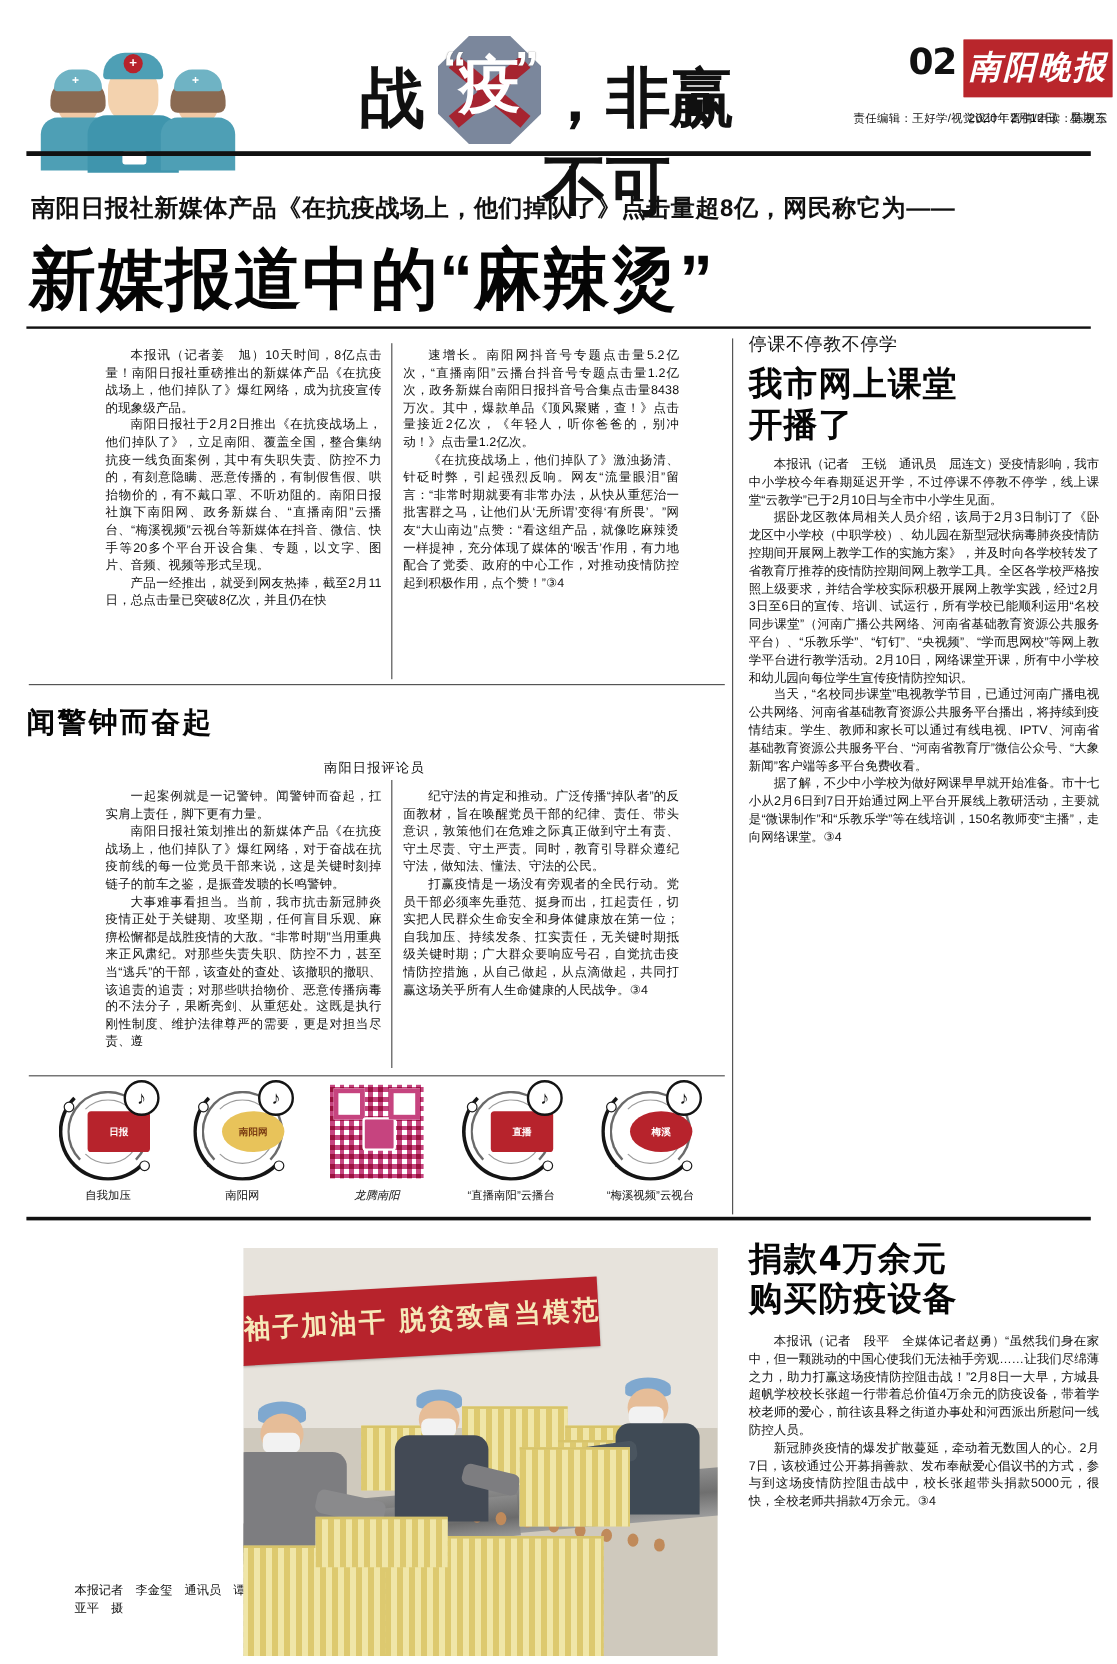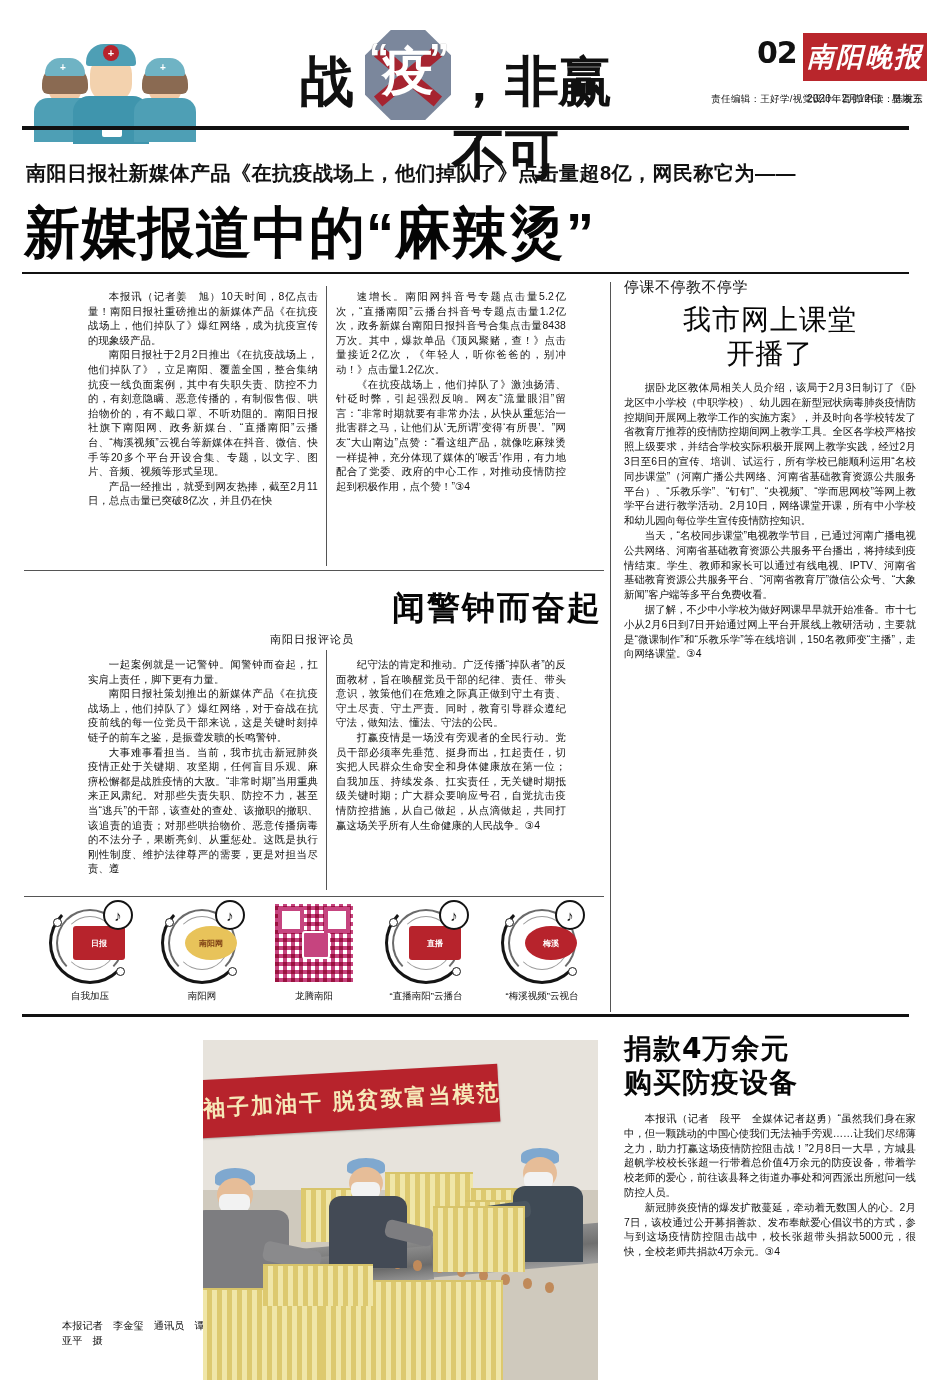--- a/index.html
+++ b/index.html
@@ -85,22 +85,22 @@
 
   .bodycol{
     position:absolute;
     font-size:10.4px;line-height:14.6px;color:#111;
     text-align:justify;text-justify:inter-ideograph;
     letter-spacing:0.1px;
   }
   .bodycol p{margin:0 0 0 0;text-indent:2em;}
 
   .mid-title{
-    position:absolute;left:22px;top:586px;width:580px;text-align:right;
-    font-size:33px;font-weight:bold;color:#060606;letter-spacing:2px;
+    position:absolute;left:22px;top:586px;width:580px;text-align:left;
+    font-size:24px;font-weight:bold;color:#060606;letter-spacing:2px;
     font-family:"DejaVu Sans","Liberation Sans",sans-serif;
   }
   .mid-sub{
     position:absolute;left:22px;top:632px;width:580px;text-align:center;
     font-size:11px;color:#111;letter-spacing:1px;
   }
 
   
   .qrrow{position:absolute;left:40px;top:902px;width:560px;height:108px;}
   .qrcell{position:absolute;width:100px;text-align:center;}
@@ -148,22 +148,22 @@
     position:absolute;left:27px;top:27px;width:24px;height:24px;background:#c6447f;
     border:2px solid #fff;border-radius:3px;
   }
 
   .rule-3{position:absolute;left:22px;top:1014px;width:887px;height:3px;background:#111;}
 
   
   .rightcol{position:absolute;left:624px;top:278px;width:292px;}
   .r-kicker{font-size:15px;color:#111;margin-bottom:6px;letter-spacing:0.5px;}
   .r-title{
-    font-size:28px;font-weight:normal;line-height:34px;color:#060606;letter-spacing:1px;
-    font-family:"DejaVu Sans","Liberation Sans",sans-serif;margin-bottom:10px;text-align:center;
+    font-size:28px;font-weight:bold;line-height:34px;color:#060606;letter-spacing:1px;
+    font-family:"DejaVu Sans","Liberation Sans",sans-serif;margin-bottom:10px;
   }
   .r-body{
     font-size:10.4px;line-height:14.8px;color:#111;
     text-align:justify;text-justify:inter-ideograph;
   }
   .r-body p{margin:0;text-indent:2em;}
 
   .rightcol2{position:absolute;left:624px;top:1032px;width:292px;}
   .r2-title{
     font-size:28px;font-weight:bold;line-height:34px;color:#060606;letter-spacing:1px;
@@ -340,21 +340,21 @@
         <div class="qrcore" style="background:#e8c35a;color:#7a3b12;border-radius:50%;">南阳网</div>
         <div class="tiktok">♪</div>
       </div>
       <div class="qrlabel">南阳网</div>
     </div>
 
     <div class="qrcell" style="left:224px;">
       <div class="qrimg">
         <div class="qrcenter"></div>
       </div>
-      <div class="qrlabel" style="margin-top:8px;">龙腾南阳</div>
+      <div class="qrlabel" style="margin-top:8px;font-style:italic;">龙腾南阳</div>
     </div>
 
     <div class="qrcell" style="left:336px;">
       <div class="qrdisc">
         <div class="ring r1"></div>
         <div class="ring r2"></div>
         <div class="ring r3"></div>
         <div class="qrdot" style="left:4px;top:16px;"></div>
         <div class="qrdot" style="right:6px;bottom:8px;"></div>
         <div class="qrcore" style="background:#b7232c;color:#fff;border-radius:3px;">直播</div>
@@ -377,20 +377,21 @@
     </div>
 
   </div>
 
   <div class="rule-3"></div>
 
   <div class="rightcol">
     <div class="r-kicker">停课不停教不停学</div>
     <div class="r-title">我市网上课堂<br>开播了</div>
     <div class="r-body">
+        <p>本报讯（记者　王锐　通讯员　屈连文）受疫情影响，我市中小学校今年春期延迟开学，不过停课不停教不停学，线上课堂“云教学”已于2月10日与全市中小学生见面。</p>
         <p>据卧龙区教体局相关人员介绍，该局于2月3日制订了《卧龙区中小学校（中职学校）、幼儿园在新型冠状病毒肺炎疫情防控期间开展网上教学工作的实施方案》，并及时向各学校转发了省教育厅推荐的疫情防控期间网上教学工具。全区各学校严格按照上级要求，并结合学校实际积极开展网上教学实践，经过2月3日至6日的宣传、培训、试运行，所有学校已能顺利运用“名校同步课堂”（河南广播公共网络、河南省基础教育资源公共服务平台）、“乐教乐学”、“钉钉”、“央视频”、“学而思网校”等网上教学平台进行教学活动。2月10日，网络课堂开课，所有中小学校和幼儿园向每位学生宣传疫情防控知识。</p>
         <p>当天，“名校同步课堂”电视教学节目，已通过河南广播电视公共网络、河南省基础教育资源公共服务平台播出，将持续到疫情结束。学生、教师和家长可以通过有线电视、IPTV、河南省基础教育资源公共服务平台、“河南省教育厅”微信公众号、“大象新闻”客户端等多平台免费收看。</p>
         <p>据了解，不少中小学校为做好网课早早就开始准备。市十七小从2月6日到7日开始通过网上平台开展线上教研活动，主要就是“微课制作”和“乐教乐学”等在线培训，150名教师变“主播”，走向网络课堂。③4</p>
       </div>
   </div>
 
   <div class="rightcol2">
     <div class="r2-title">捐款4万余元<br>购买防疫设备</div>
     <div class="r-body">
         <p>本报讯（记者　段平　全媒体记者赵勇）“虽然我们身在家中，但一颗跳动的中国心使我们无法袖手旁观……让我们尽绵薄之力，助力打赢这场疫情防控阻击战！”2月8日一大早，方城县超帆学校校长张超一行带着总价值4万余元的防疫设备，带着学校老师的爱心，前往该县释之街道办事处和河西派出所慰问一线防控人员。</p>

